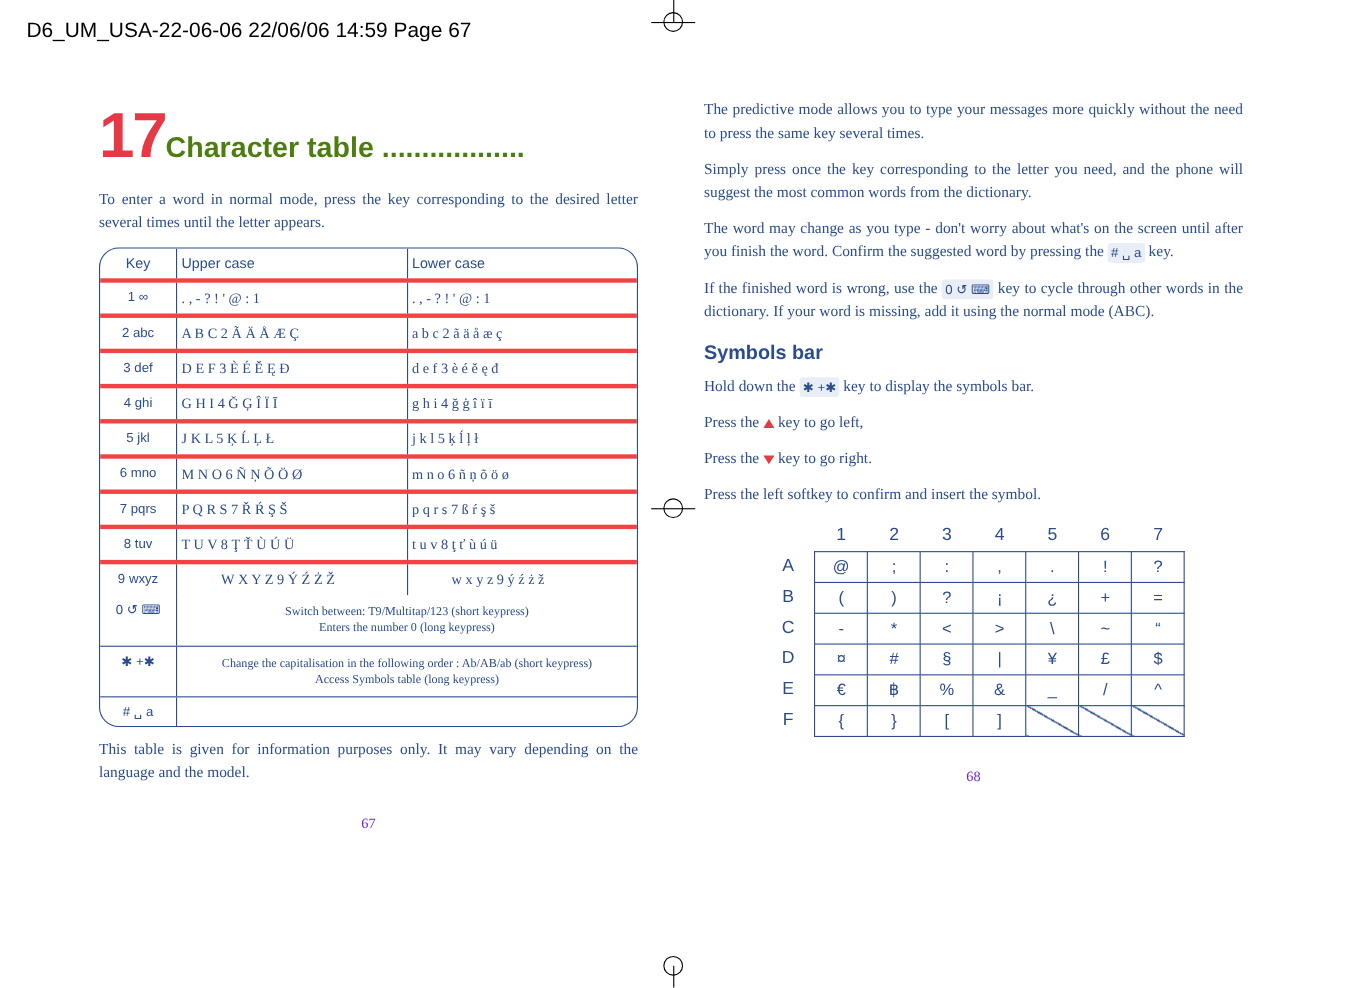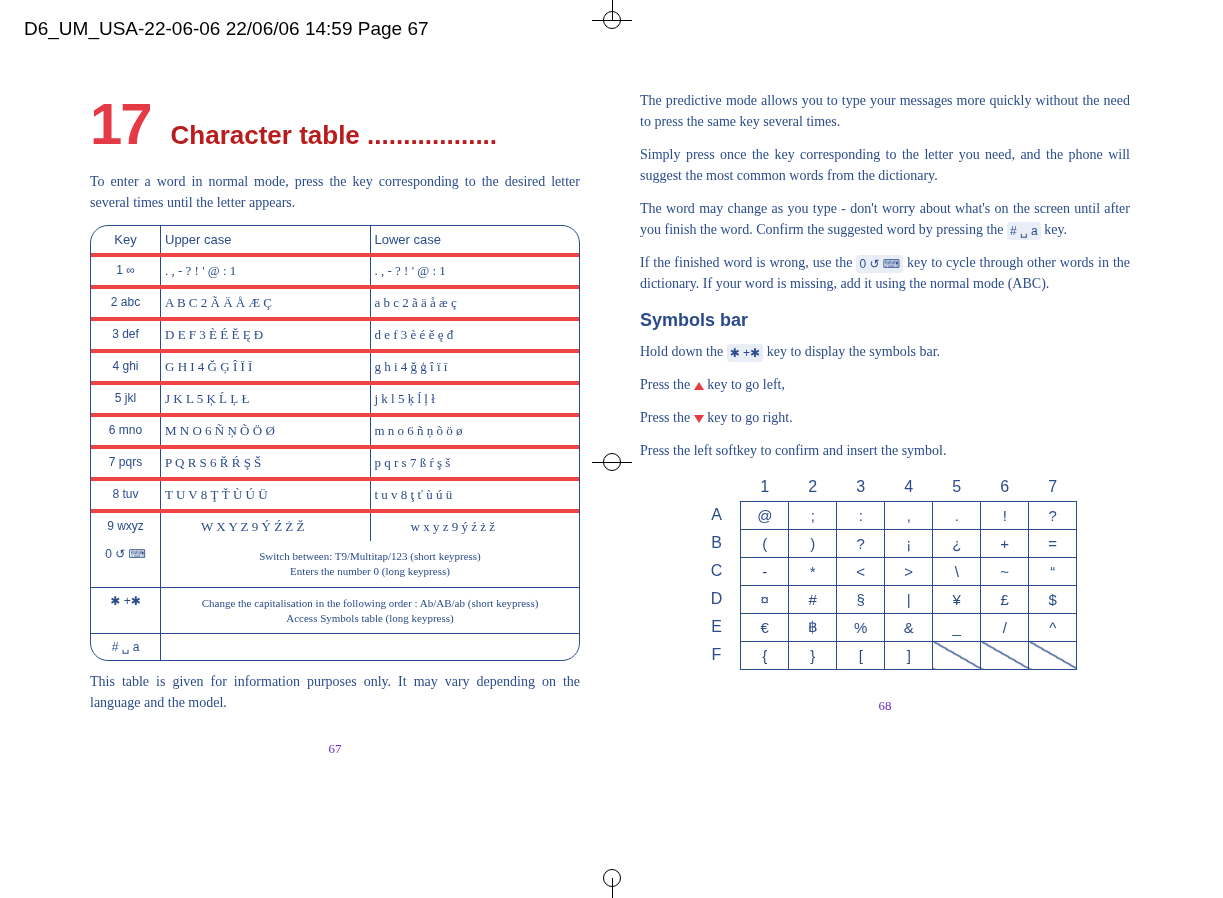--- a/index.html
+++ b/index.html
@@ -48,23 +48,23 @@
     color: #e63946;
     font-size: 58px;
     font-weight: bold;
     font-family: Arial, sans-serif;
     letter-spacing: -2px;
   }
   .chapter-title {
     font-size: 26px;
     font-weight: bold;
     font-family: Arial, sans-serif;
-    color: #b91c1c;
-  }
-  .chapter-row { display:flex; align-items:baseline; gap:20px; margin-bottom:14px;}
+    color: #4d7c0f;
+  }
+  .chapter-row { display:flex; align-items:baseline; gap:0; margin-bottom:14px;}
   .body-text {
     font-size: 14px;
     line-height: 1.5;
     color: #2b4c8c;
     text-align: justify;
     margin-bottom: 12px;
   }
   .subheading {
     font-family: Arial, sans-serif;
     font-weight: bold;
@@ -236,21 +236,21 @@
             <div class="ucell">J K L 5 Ķ Ĺ Ļ Ł</div>
             <div class="lcell">j k l 5 ķ ĺ ļ ł</div>
           </div>
           <div class="drow">
             <div class="keycell">6 mno</div>
             <div class="ucell">M N O 6 Ñ Ņ Õ Ö Ø</div>
             <div class="lcell">m n o 6 ñ ņ õ ö ø</div>
           </div>
           <div class="drow">
             <div class="keycell">7 pqrs</div>
-            <div class="ucell">P Q R S 6 Ř Ŕ Ş Š</div>
+            <div class="ucell">P Q R S 7 Ř Ŕ Ş Š</div>
             <div class="lcell">p q r s 7 ß ŕ ş š</div>
           </div>
           <div class="drow">
             <div class="keycell">8 tuv</div>
             <div class="ucell">T U V 8 Ţ Ť Ù Ú Ü</div>
             <div class="lcell">t u v 8 ţ ť ù ú ü</div>
           </div>
           <div class="drow">
             <div class="keycell">9 wxyz</div>
             <div class="ucell">W X Y Z 9 Ý Ź Ż Ž</div>

